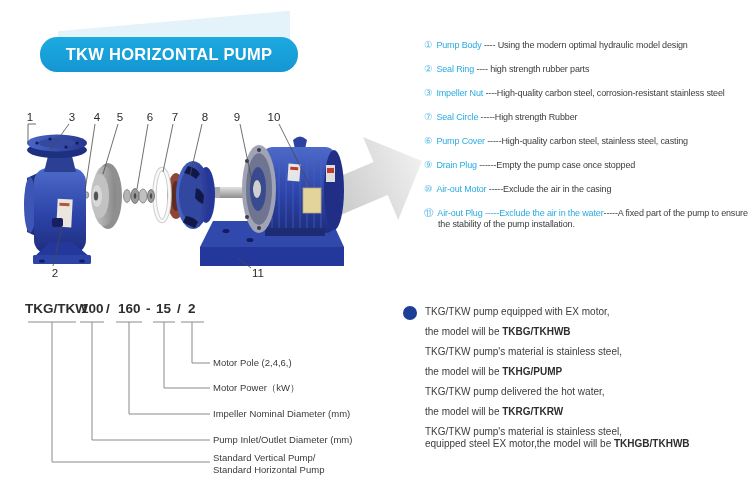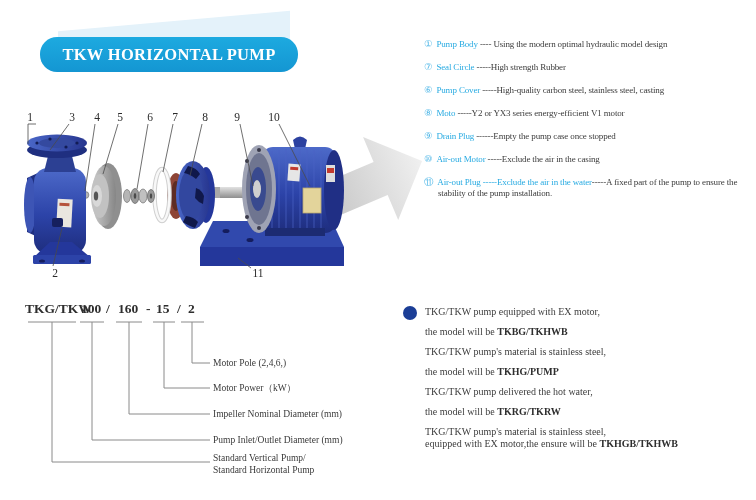--- a/index.html
+++ b/index.html
@@ -1,17 +1,17 @@
 <!DOCTYPE html>
 <html><head>
 <meta charset="utf-8">
 <style>
   html,body{margin:0;padding:0;background:#fff;}
   #page{position:relative;width:756px;height:500px;background:#ffffff;overflow:hidden;
-        font-family:Liberation Serif, serif;}
+        font-family:Liberation Sans, sans-serif;}
   
   .ribbon{position:absolute;left:58px;top:21px;width:232px;height:30px;
           background:#e4f2fa;transform:skewY(-5deg);}
   .banner{position:absolute;left:40px;top:37px;width:258px;height:35px;
           background:linear-gradient(#1daae0,#1496d2);border-radius:17px;
           display:flex;align-items:center;justify-content:center;}
   .banner span{color:#fff;font-weight:bold;font-size:16.5px;letter-spacing:.3px;}
   
   .parts-list{position:absolute;left:424px;top:39px;width:332px;}
   .pl-item{font-size:9px;line-height:11px;letter-spacing:-0.15px;margin-bottom:12px;
@@ -193,23 +193,24 @@
       <text class="num-label" x="205" y="121">8</text>
       <text class="num-label" x="237" y="121">9</text>
       <text class="num-label" x="274" y="121">10</text>
       <text class="num-label" x="55" y="277">2</text>
       <text class="num-label" x="258" y="277">11</text>
     </g>
   </svg>
 
   <div class="parts-list">
     <div class="pl-item"><span class="pl-num">①</span><span class="pl-name">Pump Body</span><span class="pl-desc"> ---- Using the modern optimal hydraulic model design</span></div>
+    <div class="pl-item"><span class="pl-num">②</span><span class="pl-name">Seal Ring</span><span class="pl-desc"> ---- high strength rubber parts</span></div>
+    <div class="pl-item"><span class="pl-num">③</span><span class="pl-name">Impeller Nut</span><span class="pl-desc"> ----High-quality carbon steel, corrosion-resistant stainless steel</span></div>
     <div class="pl-item"><span class="pl-num">⑦</span><span class="pl-name">Seal Circle</span><span class="pl-desc"> -----High strength Rubber</span></div>
     <div class="pl-item"><span class="pl-num">⑥</span><span class="pl-name">Pump Cover</span><span class="pl-desc"> -----High-quality carbon steel, stainless steel, casting</span></div>
-    <div class="pl-item"><span class="pl-num">⑧</span><span class="pl-name">Moto</span><span class="pl-desc"> -----Y2 or YX3 series energy-efficient V1 motor</span></div>
     <div class="pl-item"><span class="pl-num">⑨</span><span class="pl-name">Drain Plug</span><span class="pl-desc"> ------Empty the pump case once stopped</span></div>
     <div class="pl-item"><span class="pl-num">⑩</span><span class="pl-name">Air-out Motor</span><span class="pl-desc"> -----Exclude the air in the casing</span></div>
     <div class="pl-item"><span class="pl-num">⑪</span><span class="pl-name">Air-out Plug -----Exclude the air in the water</span><span class="pl-desc">-----A fixed part of the pump to ensure the stability of the pump installation.</span></div>
   </div>
 
   <svg class="model-svg" width="360" height="210" viewBox="0 290 360 210">
     <g>
       <text class="code-seg" x="25" y="313">TKG/TKW</text>
       <text class="code-seg" x="81" y="313">100</text>
       <text class="code-seg" x="106" y="313">/</text>
@@ -243,16 +244,16 @@
 
   <div class="note-bullet"></div>
   <div class="notes">
     <div class="note-line"><span>TKG/TKW pump equipped with EX motor,</span><b></b></div>
     <div class="note-line"><span>the model will be </span><b>TKBG/TKHWB</b></div>
     <div class="note-line"><span>TKG/TKW pump's material is stainless steel,</span><b></b></div>
     <div class="note-line"><span>the model will be </span><b>TKHG/PUMP</b></div>
     <div class="note-line"><span>TKG/TKW pump delivered the hot water,</span><b></b></div>
     <div class="note-line"><span>the model will be </span><b>TKRG/TKRW</b></div>
     <div class="note-line tight"><span>TKG/TKW pump's material is stainless steel,</span><b></b></div>
-    <div class="note-line tight"><span>equipped with EX motor,the ensure will be </span><b>TKHGB/TKHWB</b></div>
+    <div class="note-line tight"><span>equipped steel EX motor,the model will be </span><b>TKHGB/TKHWB</b></div>
   </div>
 
 </div>
 
 </body></html>

